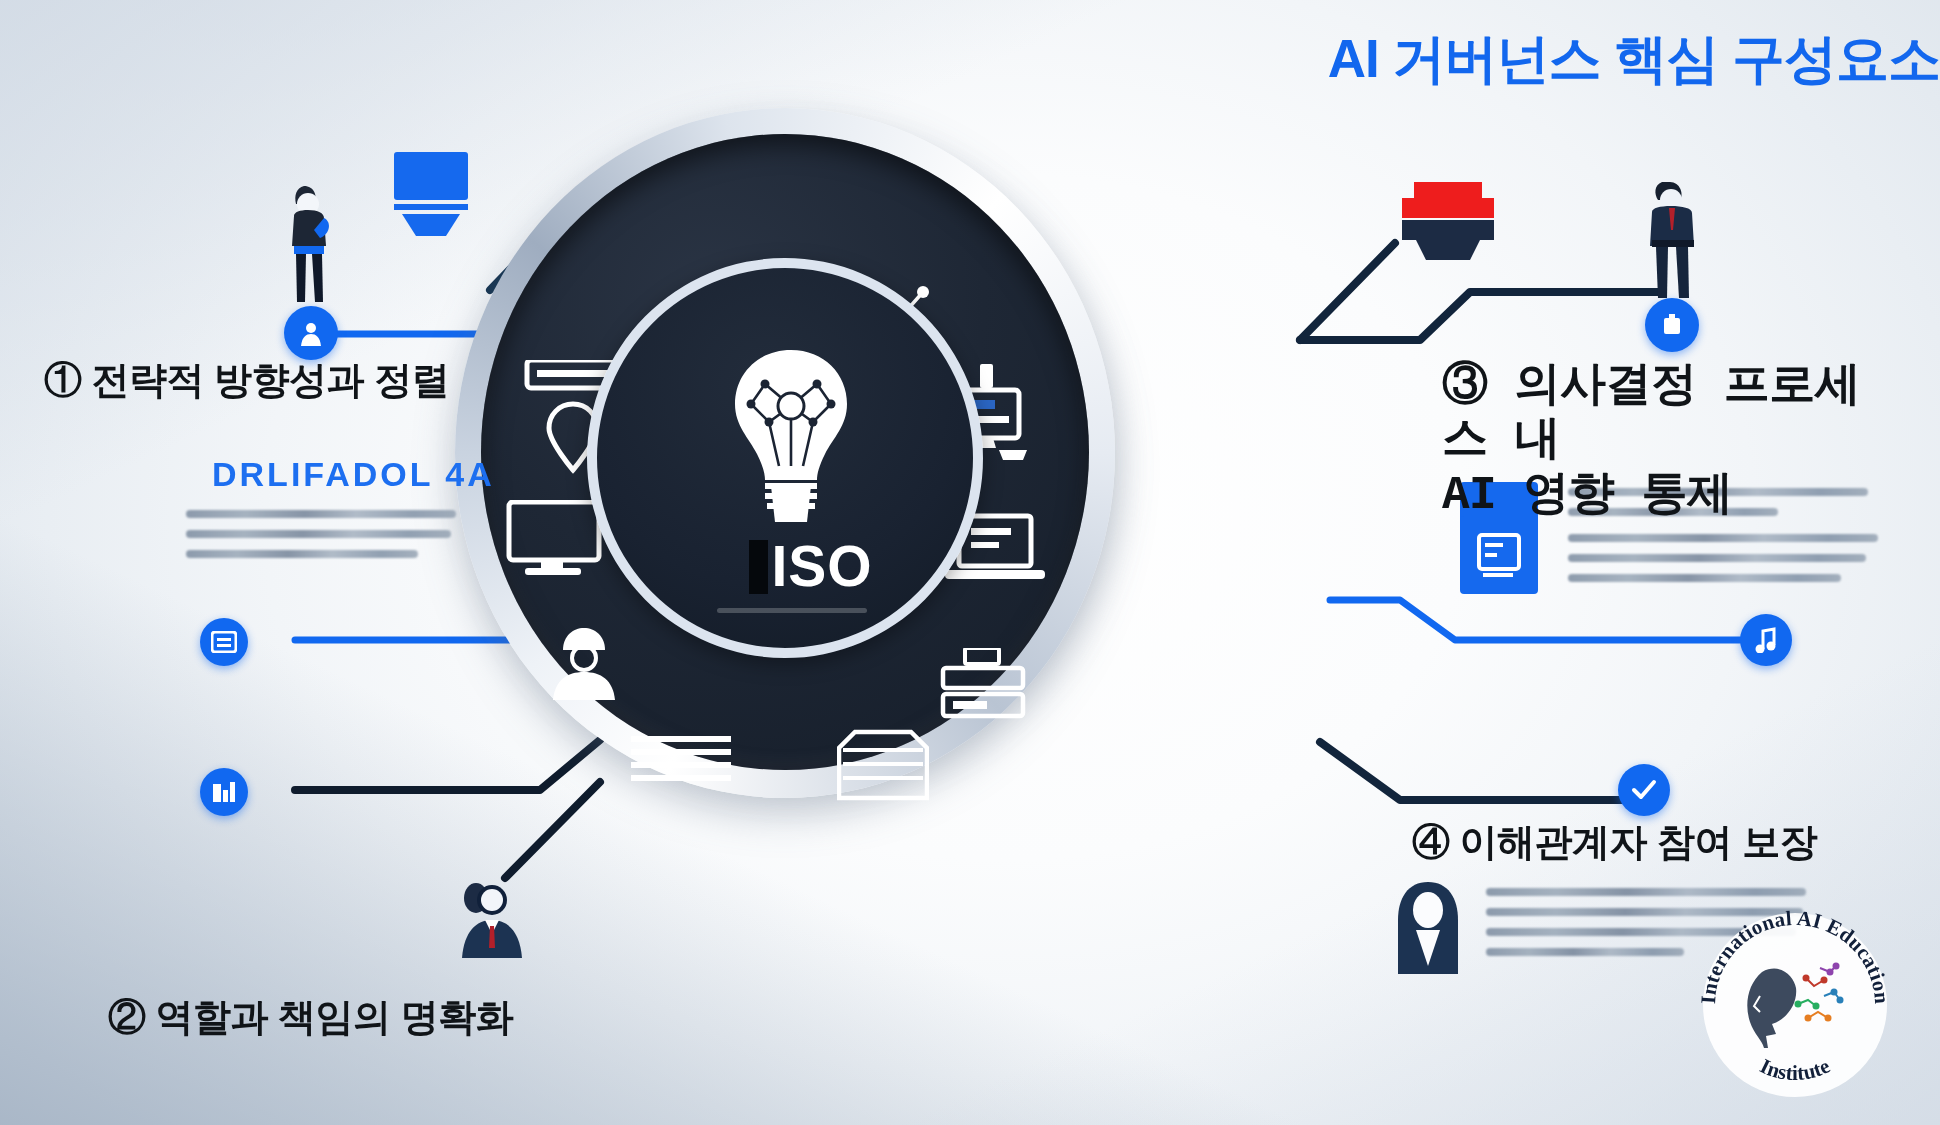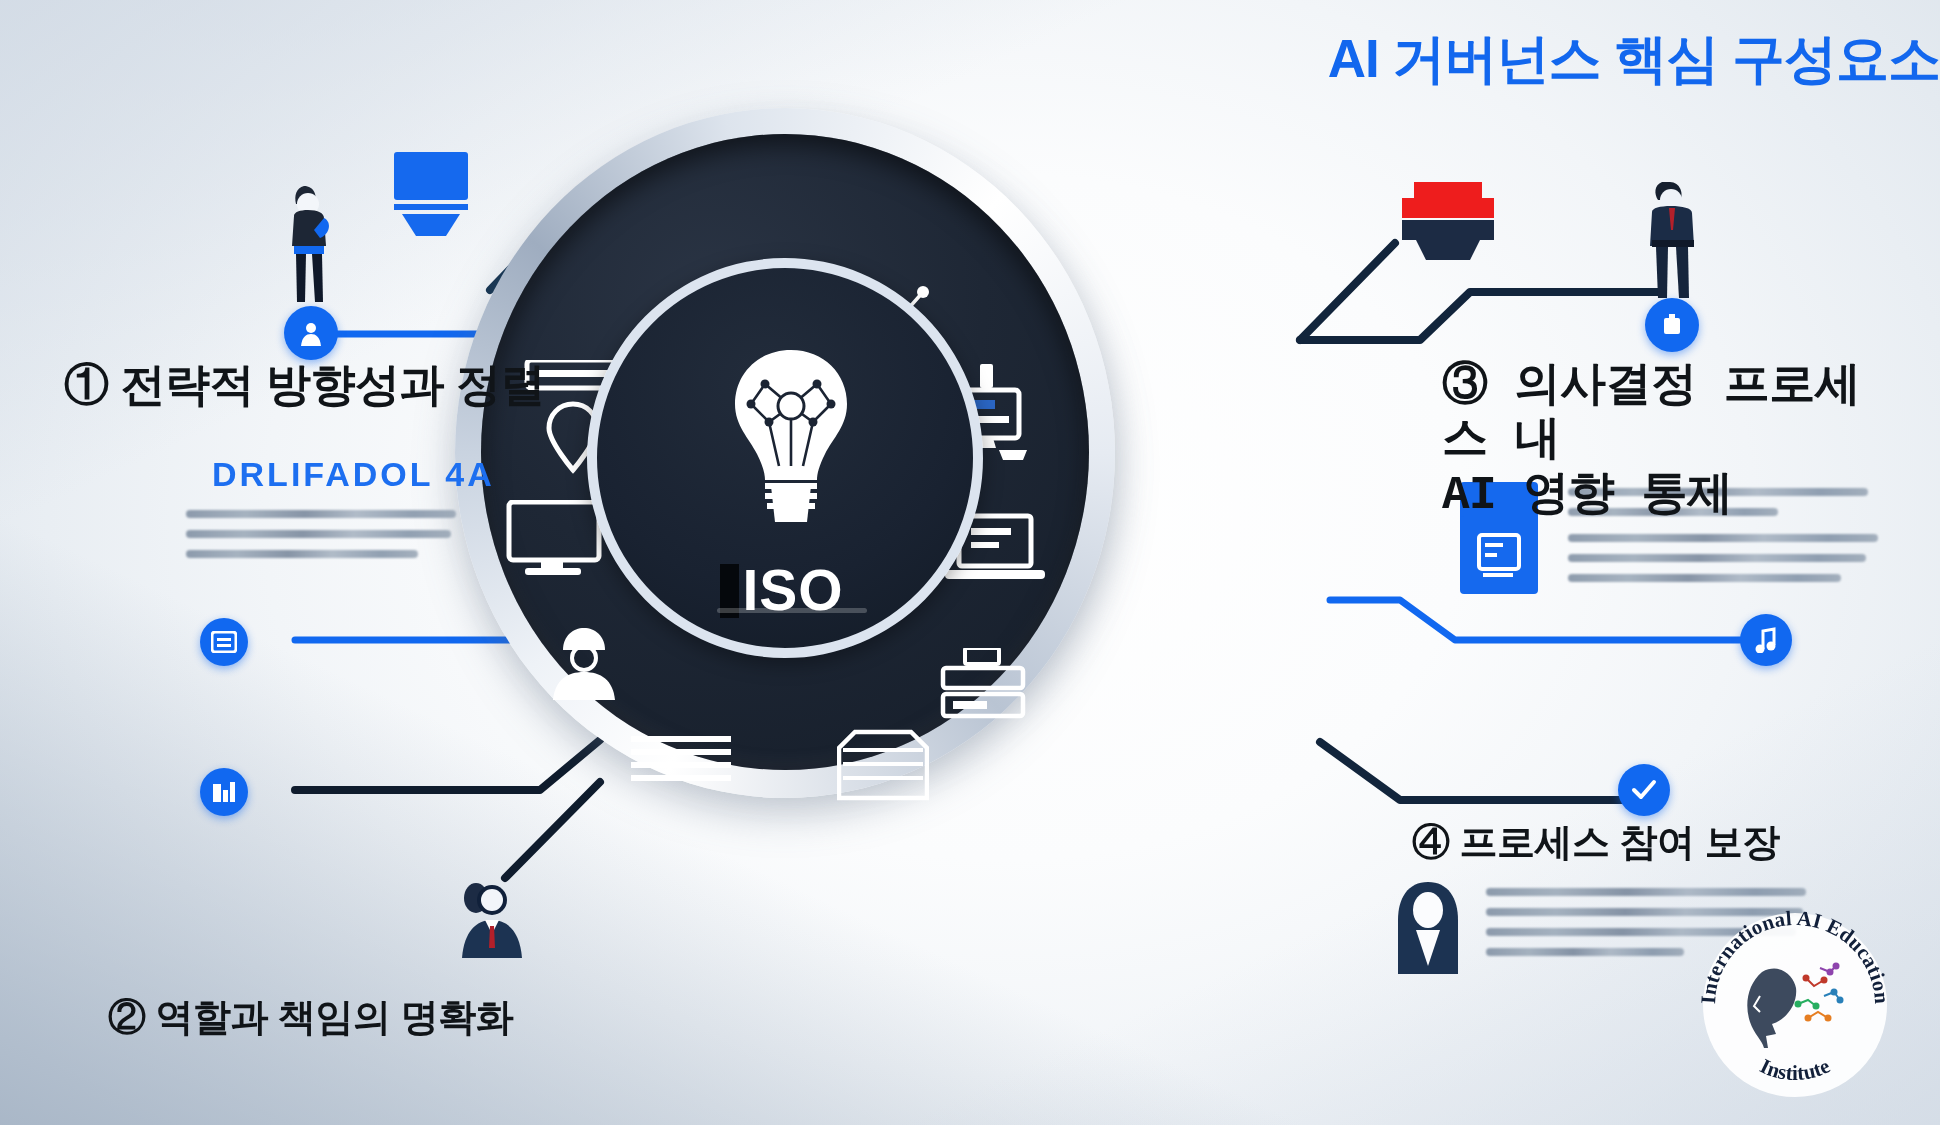--- a/index.html
+++ b/index.html
@@ -119,30 +119,29 @@
             mask: radial-gradient(circle at 50% 50%, transparent 0 92.5%, #000 92.8% 100%);
   }
 
   .bulb {
     position: absolute;
     left: 266px; top: 238px;
     width: 140px; height: 178px;
   }
   .iso-text {
     position: absolute;
-    left: 227px;
+    left: 256px;
     top: 430px;
     width: 200px;
     text-align: center;
     color: #ffffff;
     font-size: 57px;
     font-weight: bold;
     letter-spacing: 1px;
     line-height: 1;
-    margin-top: 24px;
   }
   .iso-block {
     display: inline-block;
     width: 19px;
     height: 54px;
     background: #05080c;
     vertical-align: -8px;
     margin-right: 3px;
   }
   .iso-sub {
@@ -162,21 +161,21 @@
 
   
   .label {
     position: absolute;
     font-weight: bold;
     color: #101418;
     letter-spacing: -0.5px;
     z-index: 45;
     line-height: 1.18;
   }
-  .label-1 { left: 64px;   top: 358px; font-size: 45px; }
+  .label-1 { left: 44px;   top: 358px; font-size: 38px; }
   .label-2 { left: 108px;  top: 995px; font-size: 38px; text-align: center; }
   .label-3 { left: 1442px; top: 360px; font-size: 46px; width: 460px; font-family: Liberation Mono, monospace;}
   .label-4 { left: 1412px; top: 820px; font-size: 38px; }
 
   
   .brand-word {
     position: absolute;
     left: 212px; top: 455px;
     font-size: 34px;
     font-weight: bold;
@@ -448,21 +447,21 @@
     <ellipse cx="42" cy="30" rx="15" ry="18" fill="#fbfcfe"></ellipse>
     <path d="M30 50 L54 50 L42 86 Z" fill="#fbfcfe"></path>
   </svg>
 
   <div class="label label-1">① 전략적 방향성과 정렬</div>
   <div class="label label-2">② 역할과 책임의 명확화</div>
   <div class="label label-3">
     <div>③ 의사결정 프로세스 내</div>
     <div>AI 영향 통제</div>
   </div>
-  <div class="label label-4">④ 프로세스 참여 보장</div>
+  <div class="label label-4">④ 이해관계자 참여 보장</div>
 
   <div class="brand-word">DRLIFADOL 4A</div>
   <div class="faux-lines" style="left:186px; top:510px; width:270px;">
     <div class="fl" style="width:100%"></div>
     <div class="fl" style="width:98%"></div>
     <div class="fl" style="width:86%"></div>
   </div>
 
   <div class="chip" style="left:1460px; top:482px; width:78px; height:42px;"></div>
   <div class="faux-lines" style="left:1568px; top:488px; width:300px;">

